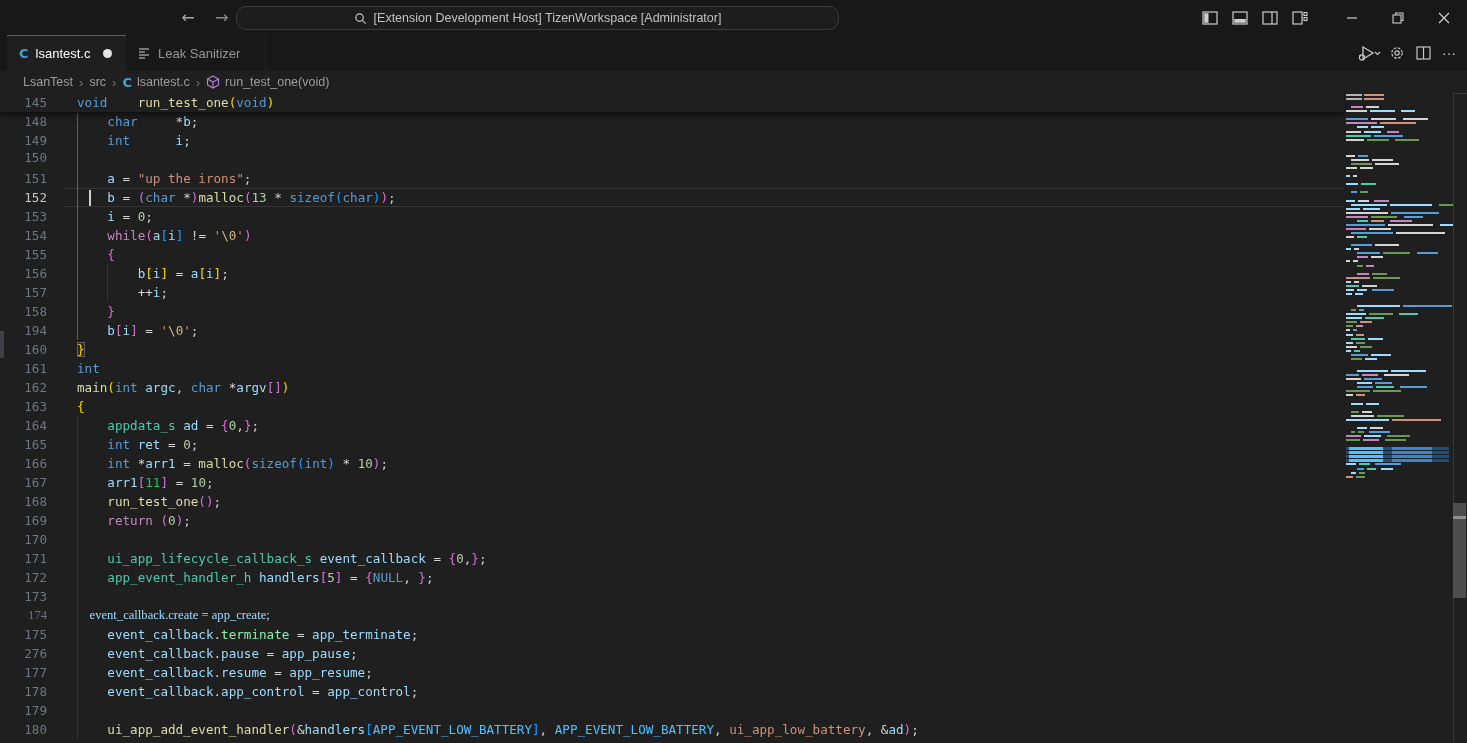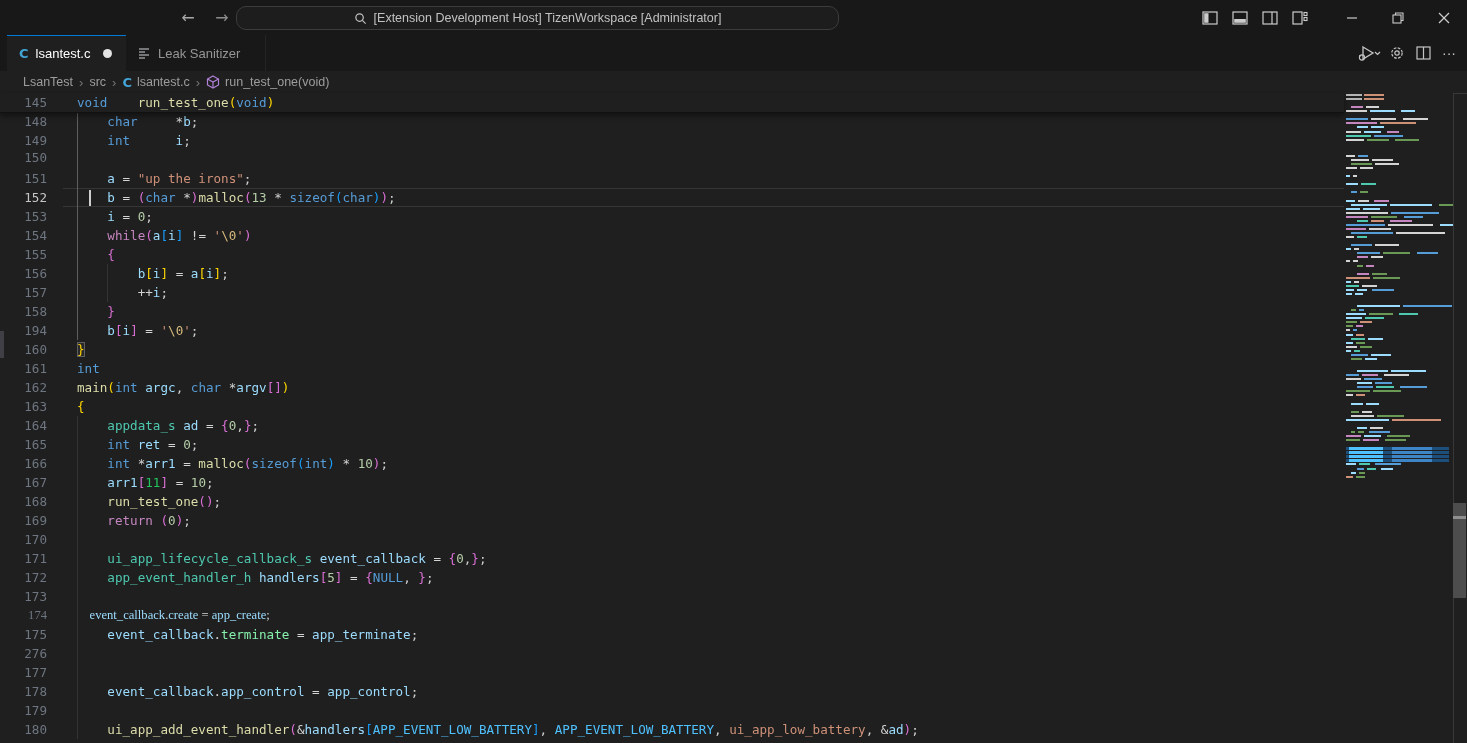--- a/index.html
+++ b/index.html
@@ -308,23 +308,25 @@
         <div class="crow" style="top: 494px; font-family: Liberation Serif, serif;">
           <span class="ln">174</span>
           <span class="lc"><span style="color:#d0d0d0">    </span><span style="color:#9cdcfe">event_callback</span><span style="color:#d0d0d0">.</span><span style="color:#9cdcfe">create</span><span style="color:#d4d4d4"> = </span><span style="color:#9cdcfe">app_create</span><span style="color:#d0d0d0">;</span></span>
         </div>
         <div class="crow" style="top: 513px;">
           <span class="ln">175</span>
           <span class="lc"><span style="color:#d0d0d0">    </span><span style="color:#9cdcfe">event_callback</span><span style="color:#d0d0d0">.</span><span style="color:#86efac">terminate</span><span style="color:#d4d4d4"> = </span><span style="color:#9cdcfe">app_terminate</span><span style="color:#d0d0d0">;</span></span>
         </div>
         <div class="crow" style="top: 532px;">
           <span class="ln">276</span>
+          <span class="lc"><span style="color:#d0d0d0">    </span><span style="color:#9cdcfe">event_callback</span><span style="color:#d0d0d0">.</span><span style="color:#9cdcfe">pause</span><span style="color:#d4d4d4"> = </span><span style="color:#9cdcfe">app_pause</span><span style="color:#d0d0d0">;</span></span>
         </div>
         <div class="crow" style="top: 551px;">
           <span class="ln">177</span>
+          <span class="lc"><span style="color:#d0d0d0">    </span><span style="color:#9cdcfe">event_callback</span><span style="color:#d0d0d0">.</span><span style="color:#9cdcfe">resume</span><span style="color:#d4d4d4"> = </span><span style="color:#9cdcfe">app_resume</span><span style="color:#d0d0d0">;</span></span>
         </div>
         <div class="crow" style="top: 570px;">
           <span class="ln">178</span>
           <span class="lc"><span style="color:#d0d0d0">    </span><span style="color:#9cdcfe">event_callback</span><span style="color:#d0d0d0">.</span><span style="color:#9cdcfe">app_control</span><span style="color:#d4d4d4"> = </span><span style="color:#9cdcfe">app_control</span><span style="color:#d0d0d0">;</span></span>
         </div>
         <div class="crow" style="top: 589px;">
           <span class="ln">179</span>
           <span class="lc"></span>
         </div>
         <div class="crow" style="top: 608px;">

